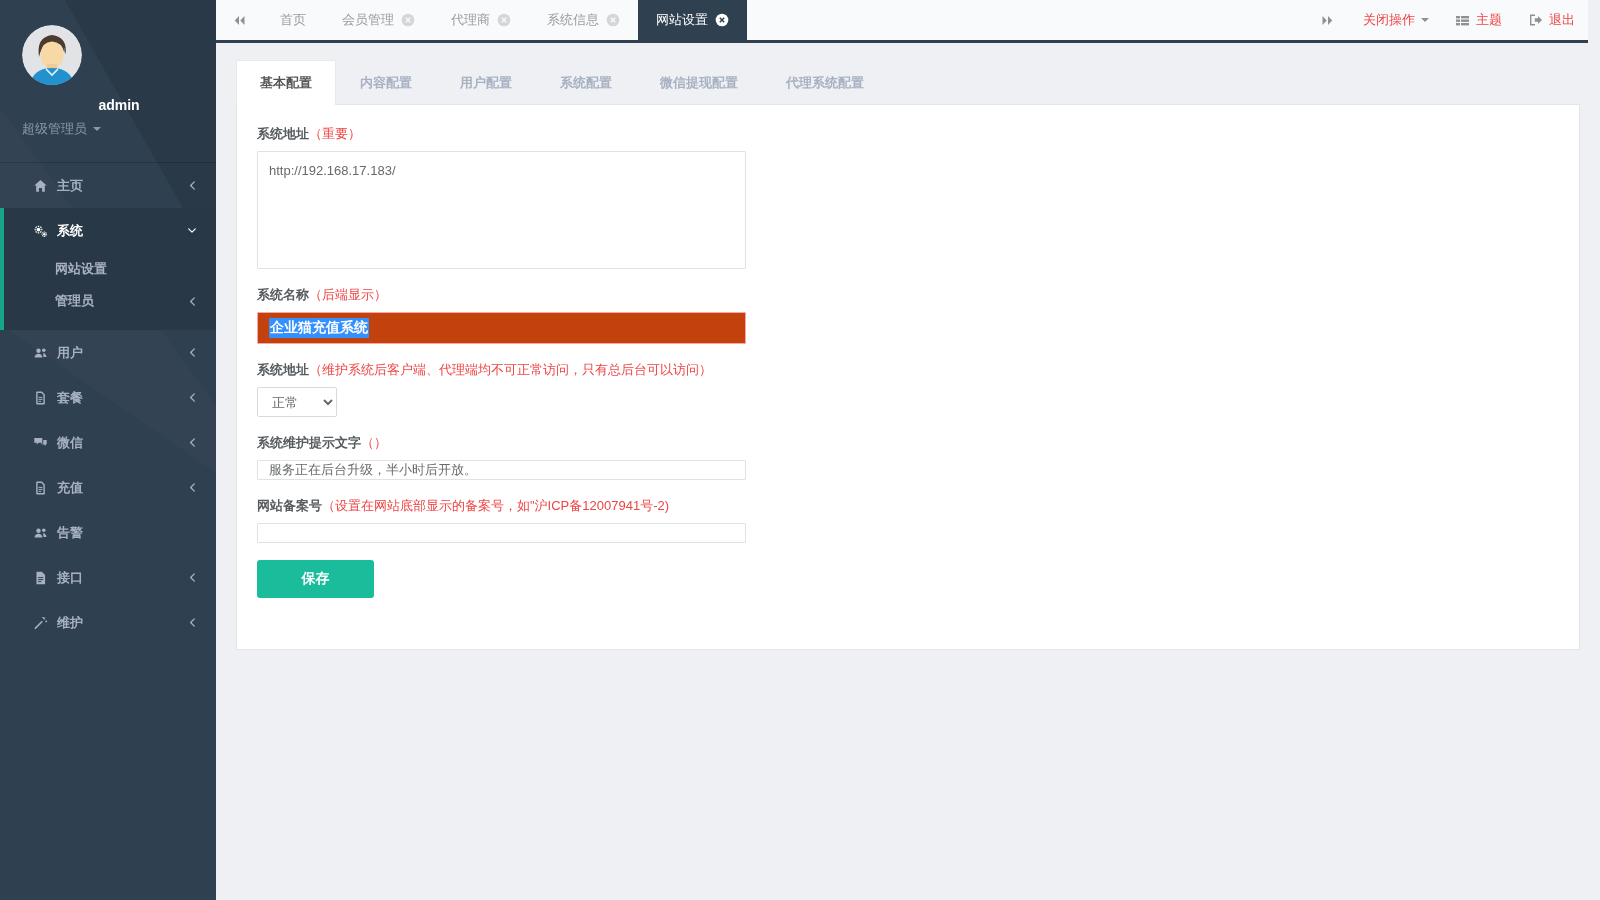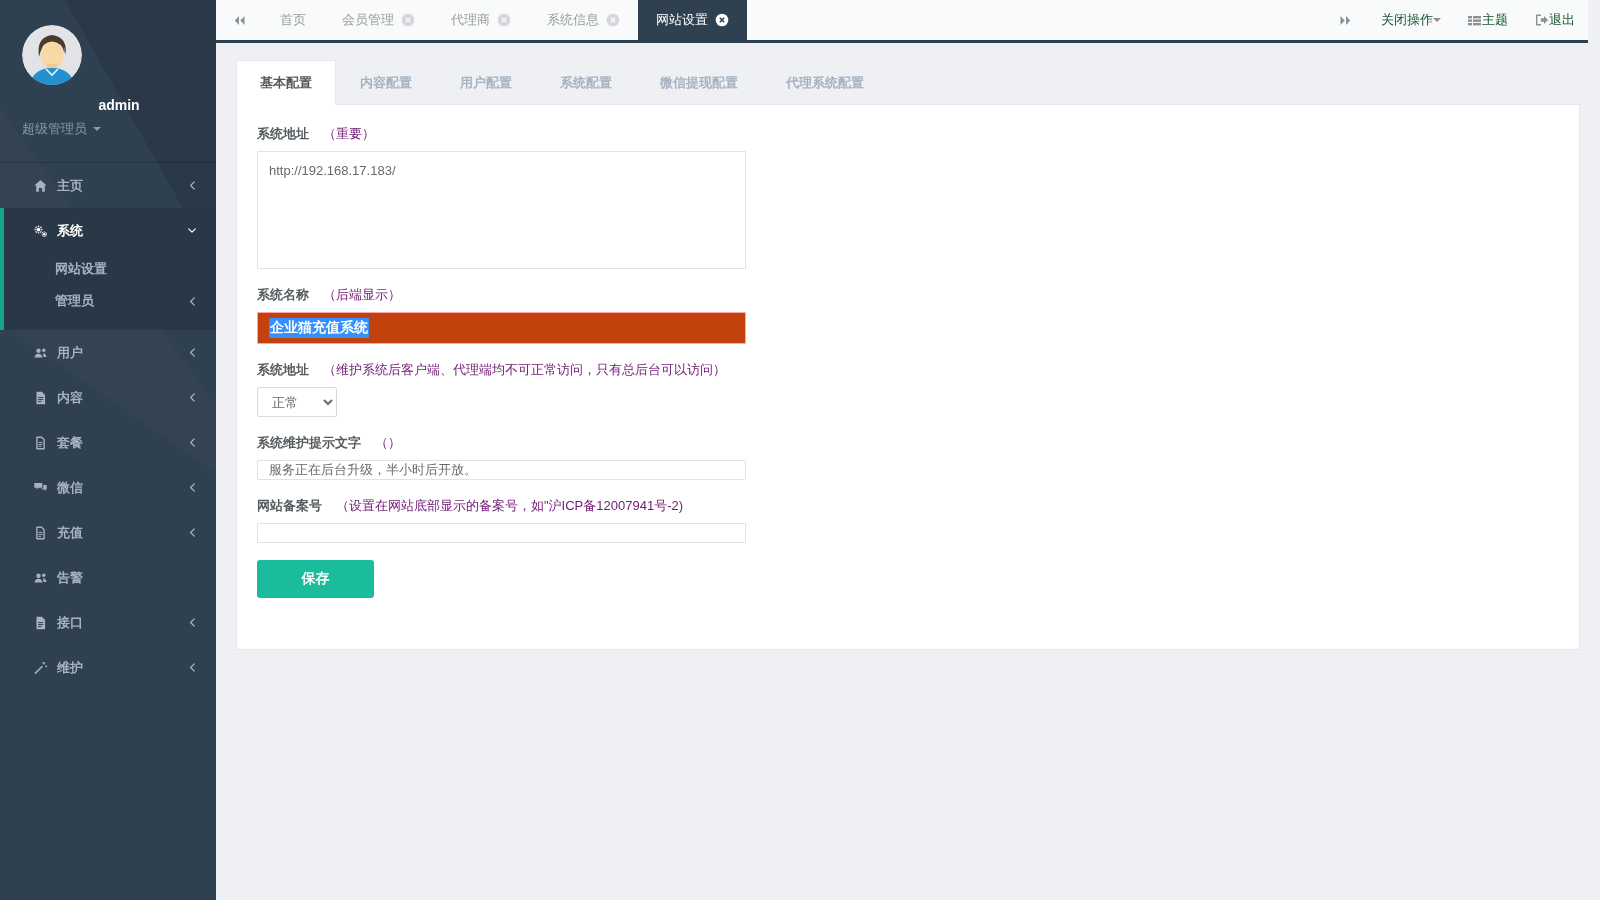--- a/index.html
+++ b/index.html
@@ -65,42 +65,42 @@
   }
   .tb-tabs { display:flex; align-items:stretch; }
   .tb-tab {
     padding:0 18px; display:flex; align-items:center; gap:7px;
     color:#999c9e; cursor:pointer; white-space:nowrap;
   }
   .tb-tab.active { background:#2f4050; color:#ffffff; }
   .close-ico { width:14px; height:14px; display:block; cursor:pointer; }
   .tb-right { margin-left:auto; display:flex; align-items:stretch; }
   .tb-action {
-    display:flex; align-items:center; gap:0; padding:0 13px;
-    color:#14532d; cursor:pointer; white-space:nowrap;
+    display:flex; align-items:center; gap:6px; padding:0 13px;
+    color:#ef4444; cursor:pointer; white-space:nowrap;
   }
   .tb-action .caret-down { border-top-color:#8e9194; }
   
   .main { margin-left:216px; padding:17px 20px 0 20px; }
   .ctabs { display:flex; position:relative; z-index:2; }
   .ctab {
     height:44px; line-height:44px; padding:0 23px; font-weight:bold;
     color:#a7b1c2; cursor:pointer; border:1px solid transparent; border-bottom:none;
   }
   .ctab.active {
     background:#ffffff; color:#555555;
     border-color:#e7eaec; margin-bottom:-1px; height:45px;
   }
   .panel {
     background:#ffffff; border:1px solid #e4e5e7;
     height:546px; padding:20px; position:relative; z-index:1;
   }
   .form-group { margin-bottom:17px; }
   .form-label { font-size:13px; color:#555b5e; font-weight:bold; margin-bottom:8px; }
-  .form-label .hint { color:#701a75; font-weight:normal; margin-left:14px; }
+  .form-label .hint { color:#ef4444; font-weight:normal; margin-left:0; }
   .ctrl {
     width:489px; border:1px solid #e0e2e4; border-radius:1px;
     font-size:13px; color:#676a6c; font-family:inherit;
     padding:6px 11px; background:#fff; outline:none; display:block;
   }
   textarea.ctrl { height:118px; resize:none; line-height:1.6; padding-top:9px; }
   input.ctrl { height:20px; }
   .fake-input {
     width:489px; height:32px; border:1px solid #fca5a5; border-radius:1px;
     background:#c2410c; display:flex; align-items:center; padding:0 11px;
@@ -193,32 +193,20 @@
         <path class="fl" d="M1.1 11.6c0-2.4 1.8-3.9 3.9-3.9s3.9 1.5 3.9 3.9z"></path>
         <circle class="fl" cx="10.3" cy="4.3" r="1.8"></circle>
         <path class="fl" d="M9.6 7.3c1.9.2 3.3 1.6 3.3 3.6H10z"></path>
       </svg>
       <span>用户</span>
       <svg class="chev" viewBox="0 0 10 12">
           <path class="st" d="M7.5 2L3.5 6L7.5 10"></path>
         </svg>
     </div>
 
-    <div class="nav-item">
-      <svg class="ico" viewBox="0 0 14 14">
-        <path class="fl" d="M3 0.8h5.4L11.6 4v9.2H3z"></path>
-        <g stroke="#2f4050" stroke-width="1">
-            <path d="M4.6 6.6h5.2M4.6 8.6h5.2M4.6 10.6h3.2"></path>
-          </g>
-      </svg>
-      <span>内容</span>
-      <svg class="chev" viewBox="0 0 10 12">
-          <path class="st" d="M7.5 2L3.5 6L7.5 10"></path>
-        </svg>
-    </div>
 
     <div class="nav-item">
       <svg class="ico" viewBox="0 0 14 14">
         <path class="st" d="M3.4 1.3h4.8l2.4 2.4v9H3.4z"></path>
         <g stroke="currentColor" stroke-width="1">
             <path d="M5 6.4h4M5 8.4h4M5 10.4h2.6"></path>
           </g>
       </svg>
       <span>套餐</span>
       <svg class="chev" viewBox="0 0 10 12">

